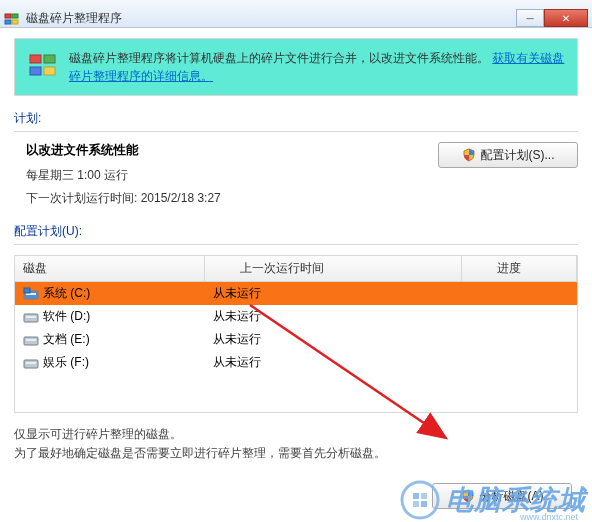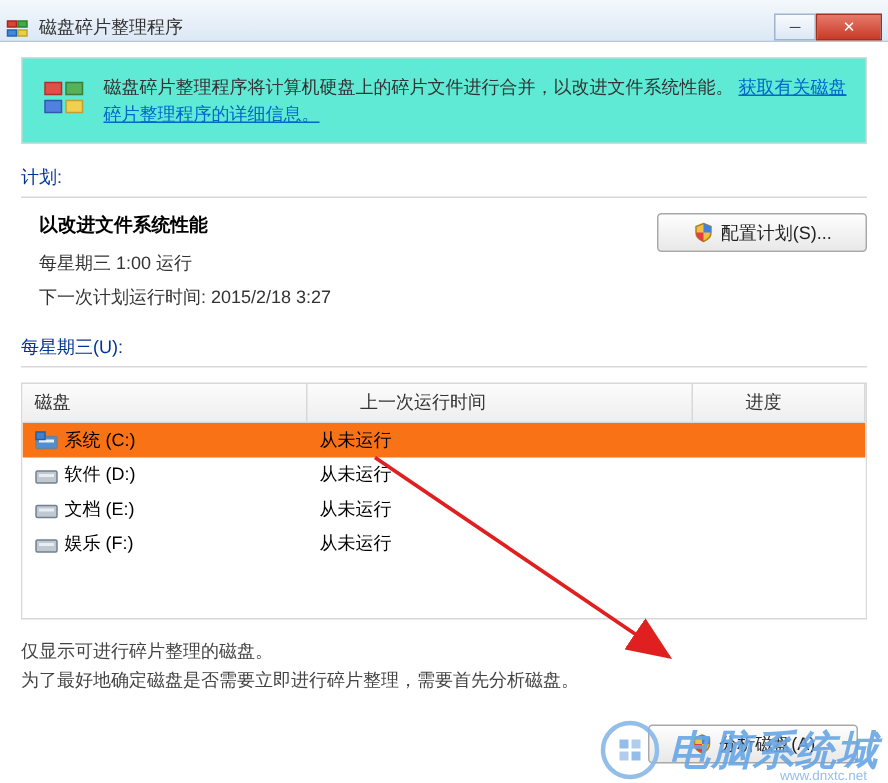--- a/index.html
+++ b/index.html
@@ -101,21 +101,21 @@
     <div class="btn config-btn">
       <svg class="shield" viewBox="0 0 14 14">
           <path d="M7 1 L12 3 L12 7 Q12 11 7 13 Q2 11 2 7 L2 3 Z" fill="#f0c040" stroke="#b08020"></path>
           <path d="M7 1 L12 3 L12 7 L7 7 Z" fill="#4080e0"></path>
           <path d="M7 7 L7 13 Q2 11 2 7 Z" fill="#e04040"></path>
         </svg>
       <span>配置计划(S)...</span>
     </div>
   </div>
 
-  <div class="section-label" style="margin-top:10px">每星期三(U):</div>
+  <div class="section-label" style="margin-top:10px">配置计划(U):</div>
   <div class="sep-line"></div>
 
   <div class="disk-table">
     <div class="disk-head">
       <div class="col-disk">磁盘</div>
       <div class="col-last">上一次运行时间</div>
       <div class="col-prog">进度</div>
     </div>
     <div class="disk-body" id="disk-body">
         <div class="disk-row sel">

